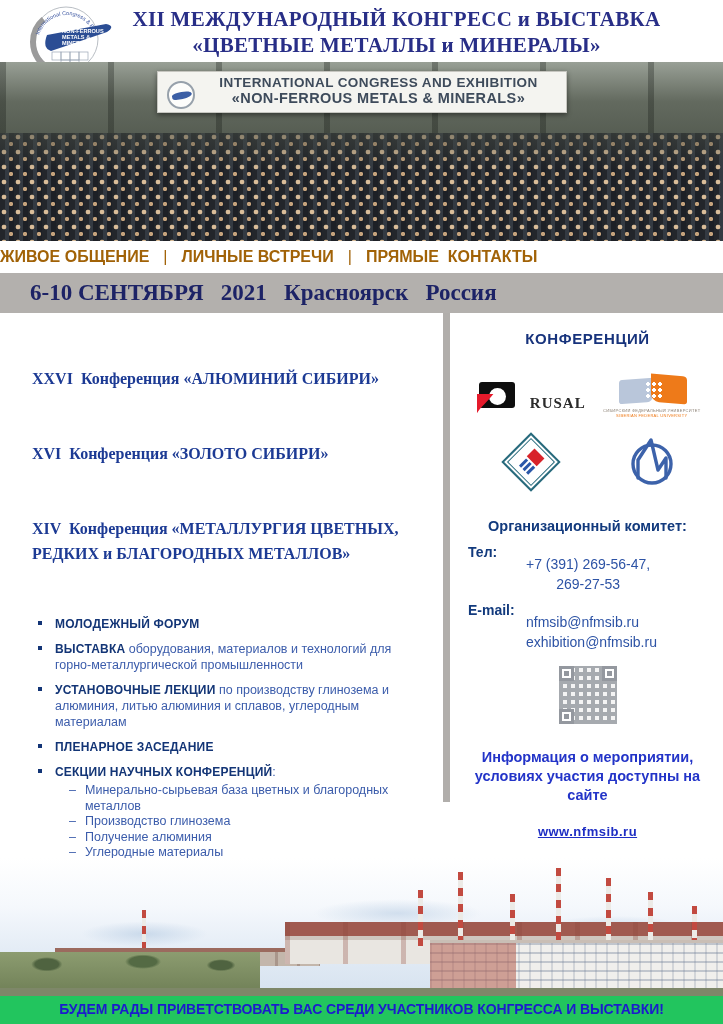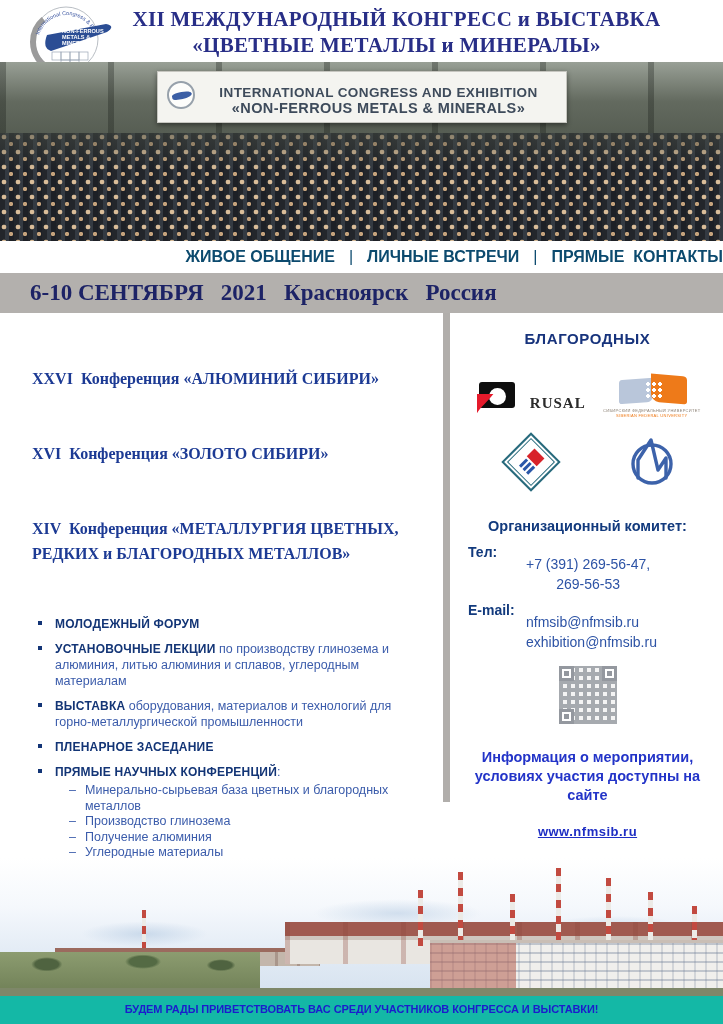--- a/index.html
+++ b/index.html
@@ -23,32 +23,32 @@
   .crowd { position:absolute; left:0; right:0; bottom:0; height:108px;
     background-image:
       radial-gradient(circle at 4px 4px, #dabd99 2px, rgba(0,0,0,0) 2.7px),
       radial-gradient(circle at 11px 11px, #c5a37d 1.8px, rgba(0,0,0,0) 2.5px),
       repeating-linear-gradient(90deg,#23262b 0 5px,#343a42 5px 9px,#1d2026 9px 14px);
     background-size:14px 15px, 14px 15px, auto;
   }
   .crowd::after { content:""; position:absolute; inset:0;
     background:linear-gradient(180deg, rgba(70,76,68,.55), rgba(0,0,0,0) 35%); }
   .photo-banner { position:absolute; top:9px; left:50%; transform:translateX(-50%);
-    width:410px; padding:13px 8px 6px 42px; background:#f4f4f0; border:1px solid #c6c6c0;
+    width:410px; padding:3px 8px 6px 42px; background:#f4f4f0; border:1px solid #c6c6c0;
     box-shadow:0 2px 5px rgba(0,0,0,.45); text-align:center; color:#3e4b5b; font-weight:bold; }
   .photo-banner .pb1 { font-size:13.5px; letter-spacing:.4px; }
   .photo-banner .pb2 { font-size:14.5px; letter-spacing:.4px; }
   .pb-logo { position:absolute; left:9px; top:9px; width:28px; height:28px; border-radius:50%;
     border:2px solid #97a1ab; background:#fdfdfb; overflow:hidden; }
   .pb-logo::before { content:""; position:absolute; left:3px; top:9px; width:20px; height:7px;
     background:#3c5fa5; border-radius:40% 60% 60% 40%; transform:rotate(-12deg); }
 
   
   .tagline { position:absolute; top:242px; left:0; right:0; height:30px; line-height:30px;
-    text-align:right; color:#0c4a6e; font-size:16px; font-weight:600; white-space:pre; }
+    text-align:left; color:#a16207; font-size:16px; font-weight:600; white-space:pre; }
   .tagline .sep { margin:0 14px; font-weight:400; }
 
   
   .dateband { position:absolute; top:273px; left:0; right:0; height:40px; background:#b3b0ad;
     font-family:"Liberation Serif", serif; font-weight:bold; font-size:23px; line-height:40px;
     color:#1d2366; padding-left:30px; white-space:pre; }
 
   
   .vdiv { position:absolute; left:443px; top:313px; width:7px; height:489px; background:#b1aeab; }
   .leftcol { position:absolute; left:10px; top:316px; width:430px; }
@@ -148,22 +148,22 @@
       repeating-linear-gradient(90deg, rgba(104,120,146,.22) 0 2px, rgba(0,0,0,0) 2px 11px); }
   .roof-accent { position:absolute; left:0; top:0; width:86px; height:100%; background:rgba(178,92,78,.55); }
   .stack { position:absolute; width:5px; bottom:48px;
     background:repeating-linear-gradient(180deg,#c24a40 0 8px,#eceae6 8px 16px); }
   .s1{left:418px;height:58px;} .s2{left:458px;height:76px;} .s3{left:510px;height:54px;}
   .s4{left:556px;height:80px;} .s5{left:606px;height:70px;} .s6{left:648px;height:56px;}
   .s7{left:692px;height:42px;} .s8{left:142px;height:46px;bottom:40px;width:4px;}
   .ground { position:absolute; left:0; right:0; bottom:0; height:8px; background:#7e8769; }
 
   
-  .footer { position:absolute; left:0; top:996px; right:0; height:28px; background:#14b8a6;
-    text-align:center; line-height:26px; font-size:11px; font-weight:bold; color:#1b1ccd; letter-spacing:-.1px; }
+  .footer { position:absolute; left:0; top:996px; right:0; height:28px; background:#22c55e;
+    text-align:center; line-height:26px; font-size:14px; font-weight:bold; color:#1b1ccd; letter-spacing:-.1px; }
 </style>
 </head>
 <body>
 
 <div class="page">
 
   <div class="hdr">
     <svg class="logo-svg" width="112" height="74" viewBox="0 0 112 74">
       <circle cx="52" cy="37" r="32" fill="#ffffff" stroke="#b9bec4" stroke-width="1"></circle>
       <circle cx="49" cy="40" r="30" fill="none" stroke="#9b9b9b" stroke-width="6" stroke-dasharray="62 160" stroke-dashoffset="-58"></circle>
@@ -204,44 +204,44 @@
   <div class="dateband">6-10 СЕНТЯБРЯ   2021   Красноярск   Россия</div>
 
   <div class="leftcol">
     <div class="confs">
       <div>XXVI  Конференция «АЛЮМИНИЙ СИБИРИ»</div>
       <div>XVI  Конференция «ЗОЛОТО СИБИРИ»</div>
       <div>XIV  Конференция «МЕТАЛЛУРГИЯ ЦВЕТНЫХ, РЕДКИХ и БЛАГОРОДНЫХ МЕТАЛЛОВ»</div>
     </div>
     <ul class="blist">
       <li><span class="bb">МОЛОДЕЖНЫЙ ФОРУМ</span><span class="br"></span></li>
+      <li><span class="bb">ВЫСТАВКА</span><span class="br">  оборудования, материалов и технологий для горно-металлургической промышленности</span></li>
       <li><span class="bb">УСТАНОВОЧНЫЕ ЛЕКЦИИ</span><span class="br">  по производству глинозема и алюминия, литью алюминия и сплавов, углеродным материалам</span></li>
-      <li><span class="bb">ВЫСТАВКА</span><span class="br">  оборудования, материалов и технологий для горно-металлургической промышленности</span></li>
       <li><span class="bb">ПЛЕНАРНОЕ ЗАСЕДАНИЕ</span></li>
-      <li><span class="bb">ПРЯМЫЕ НАУЧНЫХ КОНФЕРЕНЦИЙ</span><span class="br">:</span>
+      <li><span class="bb">СЕКЦИИ НАУЧНЫХ КОНФЕРЕНЦИЙ</span><span class="br">:</span>
         <div class="subs">
           <div class="sub"><span class="dash"></span><span>Минерально-сырьевая база цветных и благородных металлов</span></div>
           <div class="sub"><span class="dash"></span><span>Производство глинозема</span></div>
           <div class="sub"><span class="dash"></span><span>Получение алюминия</span></div>
           <div class="sub"><span class="dash"></span><span>Углеродные материалы</span></div>
           <div class="sub"><span class="dash"></span><span>Литье и обработка давлением алюминия и сплавов. Рециклинг</span></div>
           <div class="sub"><span class="dash"></span><span>Металловедение и термообработка («Биронтовские чтения»)</span></div>
           <div class="sub"><span class="dash"></span><span>Технологии обогащения цветных, редких и благородных металлов</span></div>
           <div class="sub"><span class="dash"></span><span>Металлургия цветных, редких и благородных металлов</span></div>
         </div>
       </li>
       <li></li>
 
     </ul>
   </div>
 
   <div class="vdiv"></div>
 
   <div class="rightcol">
-    <div class="org-head">БЛАГОРОДНЫХ</div>
+    <div class="org-head">КОНФЕРЕНЦИЙ</div>
 
     <div class="logo-grid">
       <div class="rusal">
         <div class="rusal-mark">
           <div class="rusal-black"></div>
           <div class="rusal-red"></div>
         </div>
         <span class="rusal-label">RUSAL</span>
       </div>
       <div class="sfu">
@@ -269,21 +269,21 @@
         <path d="M13 44 L13 26 L26 6 L33 36 L41 24 L41 44" fill="none" stroke="#3c62aa" stroke-width="3.4" stroke-linejoin="round" stroke-linecap="round"></path>
       </svg>
     </div>
 
     <div class="com-head">Организационный комитет:</div>
 
     <div class="crow">
       <span class="clabel">Тел:</span>
       <div class="cvals">
         <div>+7 (391) 269-56-47,</div>
-        <div class="l2">269-56-53</div>
+        <div class="l2">269-27-53</div>
       </div>
     </div>
     <div class="crow">
       <span class="clabel">E-mail:</span>
       <div class="cvals">
         <div>nfmsib@nfmsib.ru</div>
         <div class="l2">exhibition@nfmsib.ru</div>
       </div>
     </div>
 

